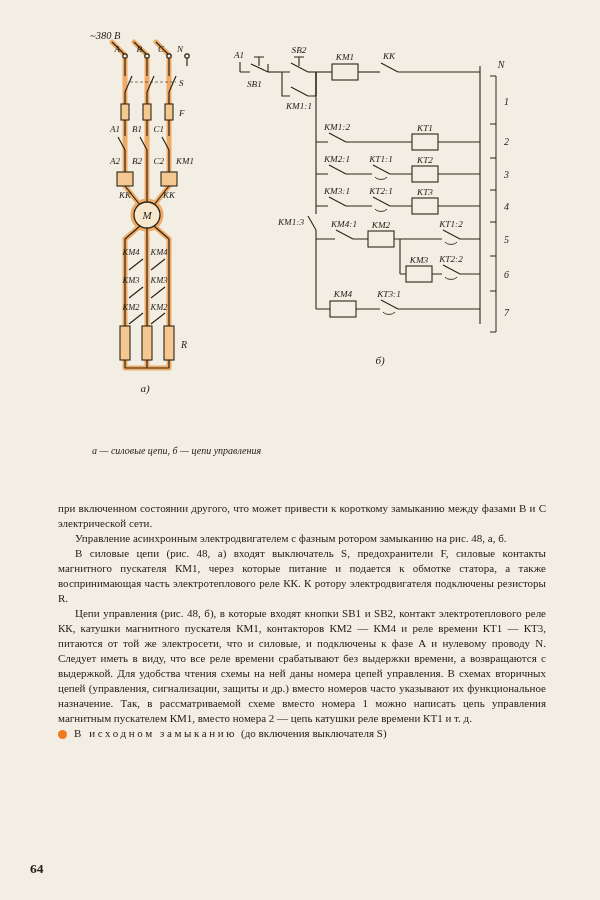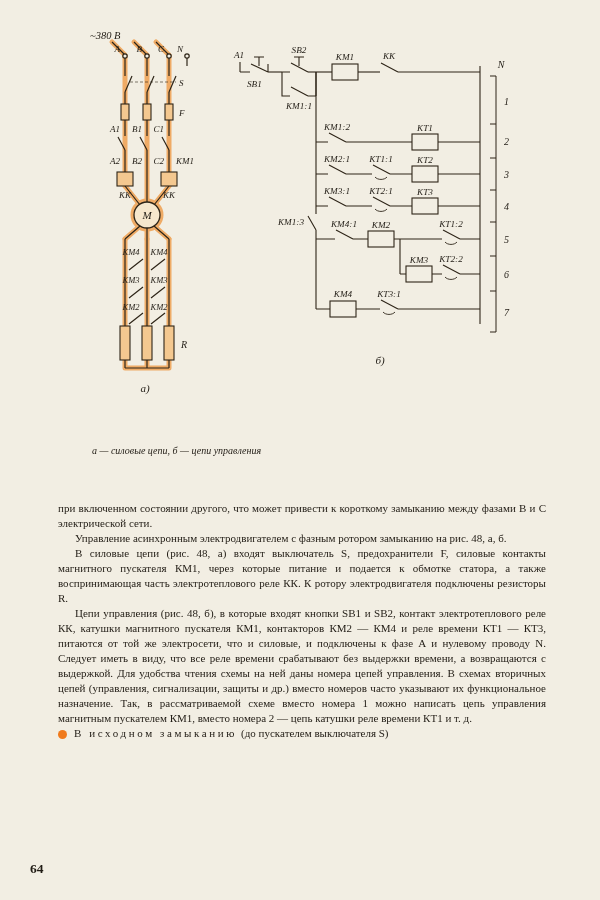--- a/index.html
+++ b/index.html
@@ -218,18 +218,18 @@
   <div class="caption">
     <div class="cap-sub">а — силовые цепи, б — цепи управления</div>
   </div>
 
   <div class="body-text">
     <p class="noindent">при включенном состоянии другого, что может привести к короткому замыканию между фазами В и С электрической сети.</p>
     <p>Управление асинхронным электродвигателем с фазным ротором замыканию на рис. 48, а, б.</p>
     <p>В силовые цепи (рис. 48, а) входят выключатель S, предохранители F, силовые контакты магнитного пускателя КМ1, через которые питание и подается к обмотке статора, а также воспринимающая часть электротеплового реле КК. К ротору электродвигателя подключены резисторы R.</p>
     <p>Цепи управления (рис. 48, б), в которые входят кнопки SB1 и SB2, контакт электротеплового реле КК, катушки магнитного пускателя КМ1, контакторов КМ2 — КМ4 и реле времени КТ1 — КТ3, питаются от той же электросети, что и силовые, и подключены к фазе А и нулевому проводу N. Следует иметь в виду, что все реле времени срабатывают без выдержки времени, а возвращаются с выдержкой. Для удобства чтения схемы на ней даны номера цепей управления. В схемах вторичных цепей (управления, сигнализации, защиты и др.) вместо номеров часто указывают их функциональное назначение. Так, в рассматриваемой схеме вместо номера 1 можно написать цепь управления магнитным пускателем КМ1, вместо номера 2 — цепь катушки реле времени КТ1 и т. д.</p>
     <p class="bullet-par">
-      <span class="bullet"></span><span class="emph">В исходном замыканию</span><span class="rest">(до пускателем выключателя S)</span>
+      <span class="bullet"></span><span class="emph">В исходном замыканию</span><span class="rest">(до включения выключателя S)</span>
     </p>
   </div>
 
   <div class="page-number">64</div>
 </div>
 
 </body></html>

